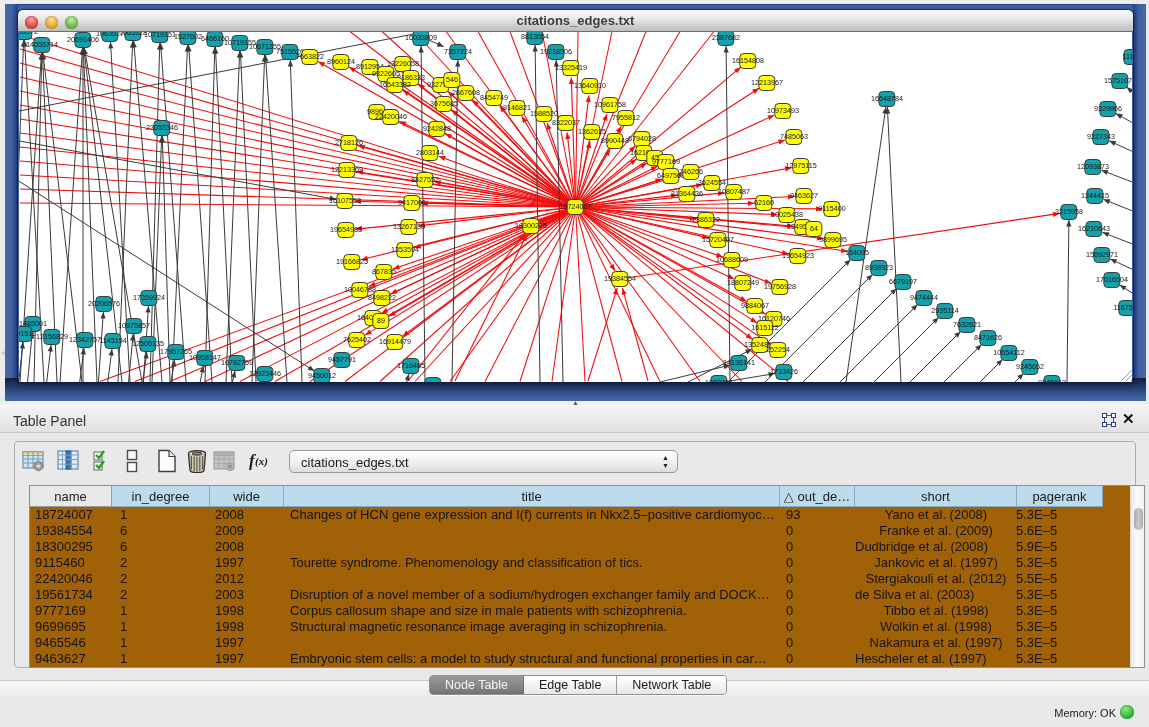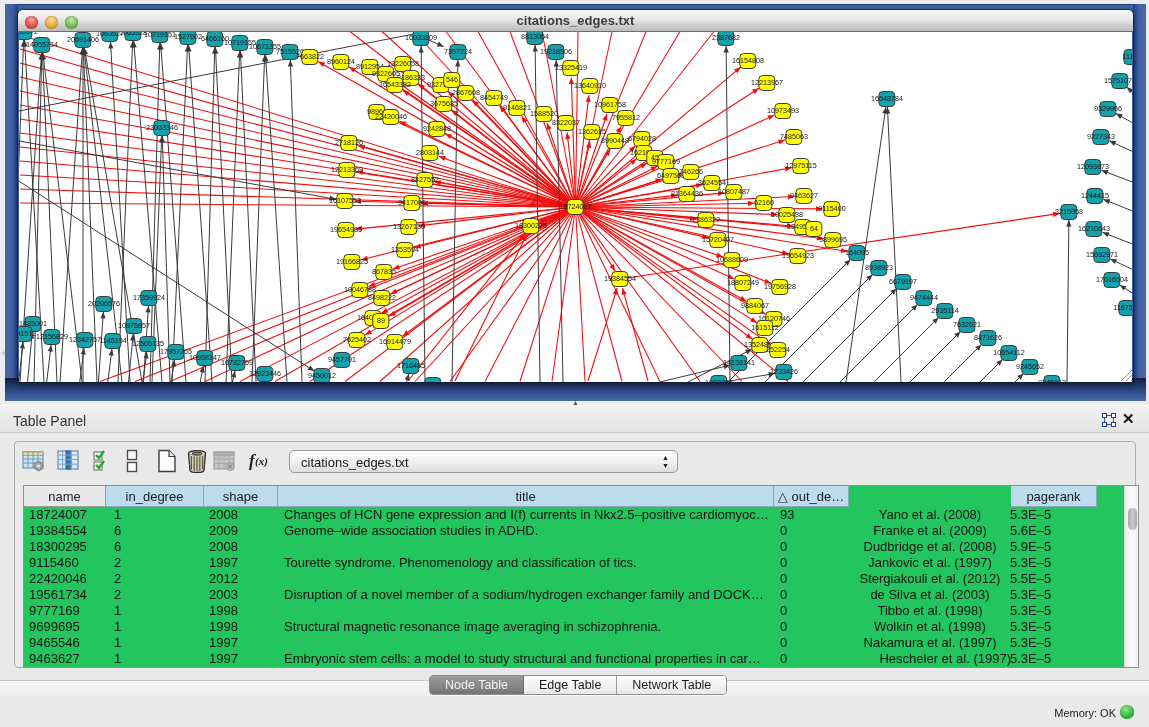--- a/index.html
+++ b/index.html
@@ -50,22 +50,22 @@
 
 
 #toolbar { position:absolute; left:6px; top:7px; height:26px; width:1100px; }
 .tbi { position:absolute; top:0; }
 #combo { position:absolute; left:268px; top:1px; width:389px; height:23px;
   background:linear-gradient(#ffffff,#ededed 60%,#dcdcdc); border:1px solid #9a9a9a; border-radius:5px; }
 #combo .ctext { position:absolute; left:11px; top:4px; font-size:13px; color:#1a1a1a; }
 #combo .stepper { position:absolute; right:8px; top:3px; font-size:7px; color:#222; line-height:8px; text-align:center;}
 
 
-#ttable { position:absolute; left:8px; top:43px; width:1116px; height:183px;
-  background:#22c55e; border:1px solid #8f8f8f; overflow:hidden; }
+#ttable { position:absolute; left:14px; top:43px; width:1116px; height:183px;
+  background:#a16207; border:1px solid #8f8f8f; overflow:hidden; }
 #thead { position:absolute; left:0; top:0; width:1073px; height:21px; }
 .hc { position:absolute; top:0; height:21px; background:#bcdcee; border-right:1px solid #8aa9bc;
   border-bottom:1px solid #8aa9bc; font-size:13px; color:#1c1c1c; text-align:center; line-height:21px; }
 .hc.first { background:#e8e8e8; border-right:1px solid #9c9c9c; border-bottom:1px solid #9c9c9c; }
 #rows { position:absolute; left:0; top:21px; width:1073px; }
 .row { position:absolute; left:0; height:16px; width:1073px; font-size:13px; color:#141414; }
 .cell { position:absolute; top:0; height:16px; line-height:15px; white-space:nowrap; overflow:hidden; }
 #vsb { position:absolute; left:1100px; top:0px; width:14px; height:181px;
   background:linear-gradient(90deg,#ececec,#fbfbfb 45%,#f1f1f1); border-left:1px solid #d6d6d6;}
 #vsbthumb { position:absolute; left:2.5px; top:22px; width:9px; height:22px; border-radius:5px;
@@ -814,50 +814,50 @@
         </svg>
       <div id="combo">
           <span class="ctext">citations_edges.txt</span>
           <span class="stepper">▲<br>▼</span>
         </div>
     </div>
     <div id="ttable">
       <div id="thead">
           <div class="hc first" style="left:0px;width:82px">name</div>
           <div class="hc " style="left:82px;width:98px">in_degree</div>
-          <div class="hc " style="left:180px;width:74px">shape</div>
+          <div class="hc " style="left:180px;width:74px">wide</div>
           <div class="hc " style="left:254px;width:496px">title</div>
           <div class="hc " style="left:750px;width:75px">△ out_de…</div>
+          <div class="hc " style="left:825px;width:162px">short</div>
           <div class="hc " style="left:987px;width:86px">pagerank</div>
         </div>
       <div id="rows">
           <div class="row" style="top:0px">
             <span class="cell" style="left:5px;width:76px">18724007</span>
             <span class="cell" style="left:90px;width:60px">1</span>
             <span class="cell" style="left:185px;width:64px">2008</span>
             <span class="cell" style="left:260px;width:488px">Changes of HCN gene expression and I(f) currents in Nkx2.5–positive cardiomyoc…</span>
             <span class="cell" style="left:756px;width:64px">93</span>
             <span class="cell" style="left:825px;width:162px;text-align:center">Yano et al. (2008)</span>
             <span class="cell" style="left:986px;width:82px">5.3E–5</span>
           </div>
           <div class="row" style="top:16px">
             <span class="cell" style="left:5px;width:76px">19384554</span>
             <span class="cell" style="left:90px;width:60px">6</span>
             <span class="cell" style="left:185px;width:64px">2009</span>
-            <span class="cell" style="left:260px;width:488px">Genome–wide association studies in ADHD.</span>
             <span class="cell" style="left:756px;width:64px">0</span>
             <span class="cell" style="left:825px;width:162px;text-align:center">Franke et al. (2009)</span>
             <span class="cell" style="left:986px;width:82px">5.6E–5</span>
           </div>
           <div class="row" style="top:32px">
             <span class="cell" style="left:5px;width:76px">18300295</span>
             <span class="cell" style="left:90px;width:60px">6</span>
             <span class="cell" style="left:185px;width:64px">2008</span>
             <span class="cell" style="left:756px;width:64px">0</span>
-            <span class="cell" style="left:825px;width:162px;text-align:center">Dudbridge et al. (2008)</span>
+            <span class="cell" style="left:825px;width:162px;">Dudbridge et al. (2008)</span>
             <span class="cell" style="left:986px;width:82px">5.9E–5</span>
           </div>
           <div class="row" style="top:48px">
             <span class="cell" style="left:5px;width:76px">9115460</span>
             <span class="cell" style="left:90px;width:60px">2</span>
             <span class="cell" style="left:185px;width:64px">1997</span>
             <span class="cell" style="left:260px;width:488px">Tourette syndrome. Phenomenology and classification of tics.</span>
             <span class="cell" style="left:756px;width:64px">0</span>
             <span class="cell" style="left:825px;width:162px;text-align:center">Jankovic et al. (1997)</span>
             <span class="cell" style="left:986px;width:82px">5.3E–5</span>
@@ -869,27 +869,28 @@
             <span class="cell" style="left:756px;width:64px">0</span>
             <span class="cell" style="left:825px;width:162px;text-align:center">Stergiakouli et al. (2012)</span>
             <span class="cell" style="left:986px;width:82px">5.5E–5</span>
           </div>
           <div class="row" style="top:80px">
             <span class="cell" style="left:5px;width:76px">19561734</span>
             <span class="cell" style="left:90px;width:60px">2</span>
             <span class="cell" style="left:185px;width:64px">2003</span>
             <span class="cell" style="left:260px;width:488px">Disruption of a novel member of a sodium/hydrogen exchanger family and DOCK…</span>
             <span class="cell" style="left:756px;width:64px">0</span>
-            <span class="cell" style="left:825px;width:162px;text-align:center">de Silva et al. (2003)</span>
+            <span class="cell" style="left:825px;width:162px;">de Silva et al. (2003)</span>
             <span class="cell" style="left:986px;width:82px">5.3E–5</span>
           </div>
           <div class="row" style="top:96px">
             <span class="cell" style="left:5px;width:76px">9777169</span>
             <span class="cell" style="left:90px;width:60px">1</span>
             <span class="cell" style="left:185px;width:64px">1998</span>
+            <span class="cell" style="left:260px;width:488px">Corpus callosum shape and size in male patients with schizophrenia.</span>
             <span class="cell" style="left:756px;width:64px">0</span>
             <span class="cell" style="left:825px;width:162px;text-align:center">Tibbo et al. (1998)</span>
             <span class="cell" style="left:986px;width:82px">5.3E–5</span>
           </div>
           <div class="row" style="top:112px">
             <span class="cell" style="left:5px;width:76px">9699695</span>
             <span class="cell" style="left:90px;width:60px">1</span>
             <span class="cell" style="left:185px;width:64px">1998</span>
             <span class="cell" style="left:260px;width:488px">Structural magnetic resonance image averaging in schizophrenia.</span>
             <span class="cell" style="left:756px;width:64px">0</span>
@@ -903,21 +904,21 @@
             <span class="cell" style="left:756px;width:64px">0</span>
             <span class="cell" style="left:825px;width:162px;text-align:center">Nakamura et al. (1997)</span>
             <span class="cell" style="left:986px;width:82px">5.3E–5</span>
           </div>
           <div class="row" style="top:144px">
             <span class="cell" style="left:5px;width:76px">9463627</span>
             <span class="cell" style="left:90px;width:60px">1</span>
             <span class="cell" style="left:185px;width:64px">1997</span>
             <span class="cell" style="left:260px;width:488px">Embryonic stem cells: a model to study structural and functional properties in car…</span>
             <span class="cell" style="left:756px;width:64px">0</span>
-            <span class="cell" style="left:825px;width:162px;text-align:right">Hescheler et al. (1997)</span>
+            <span class="cell" style="left:825px;width:162px;text-align:left">Hescheler et al. (1997)</span>
             <span class="cell" style="left:986px;width:82px">5.3E–5</span>
           </div>
         </div>
       <div id="vsb">
           <div id="vsbthumb"></div>
         </div>
     </div>
   </div>
   <div id="tabband"></div>
   <div id="status">

